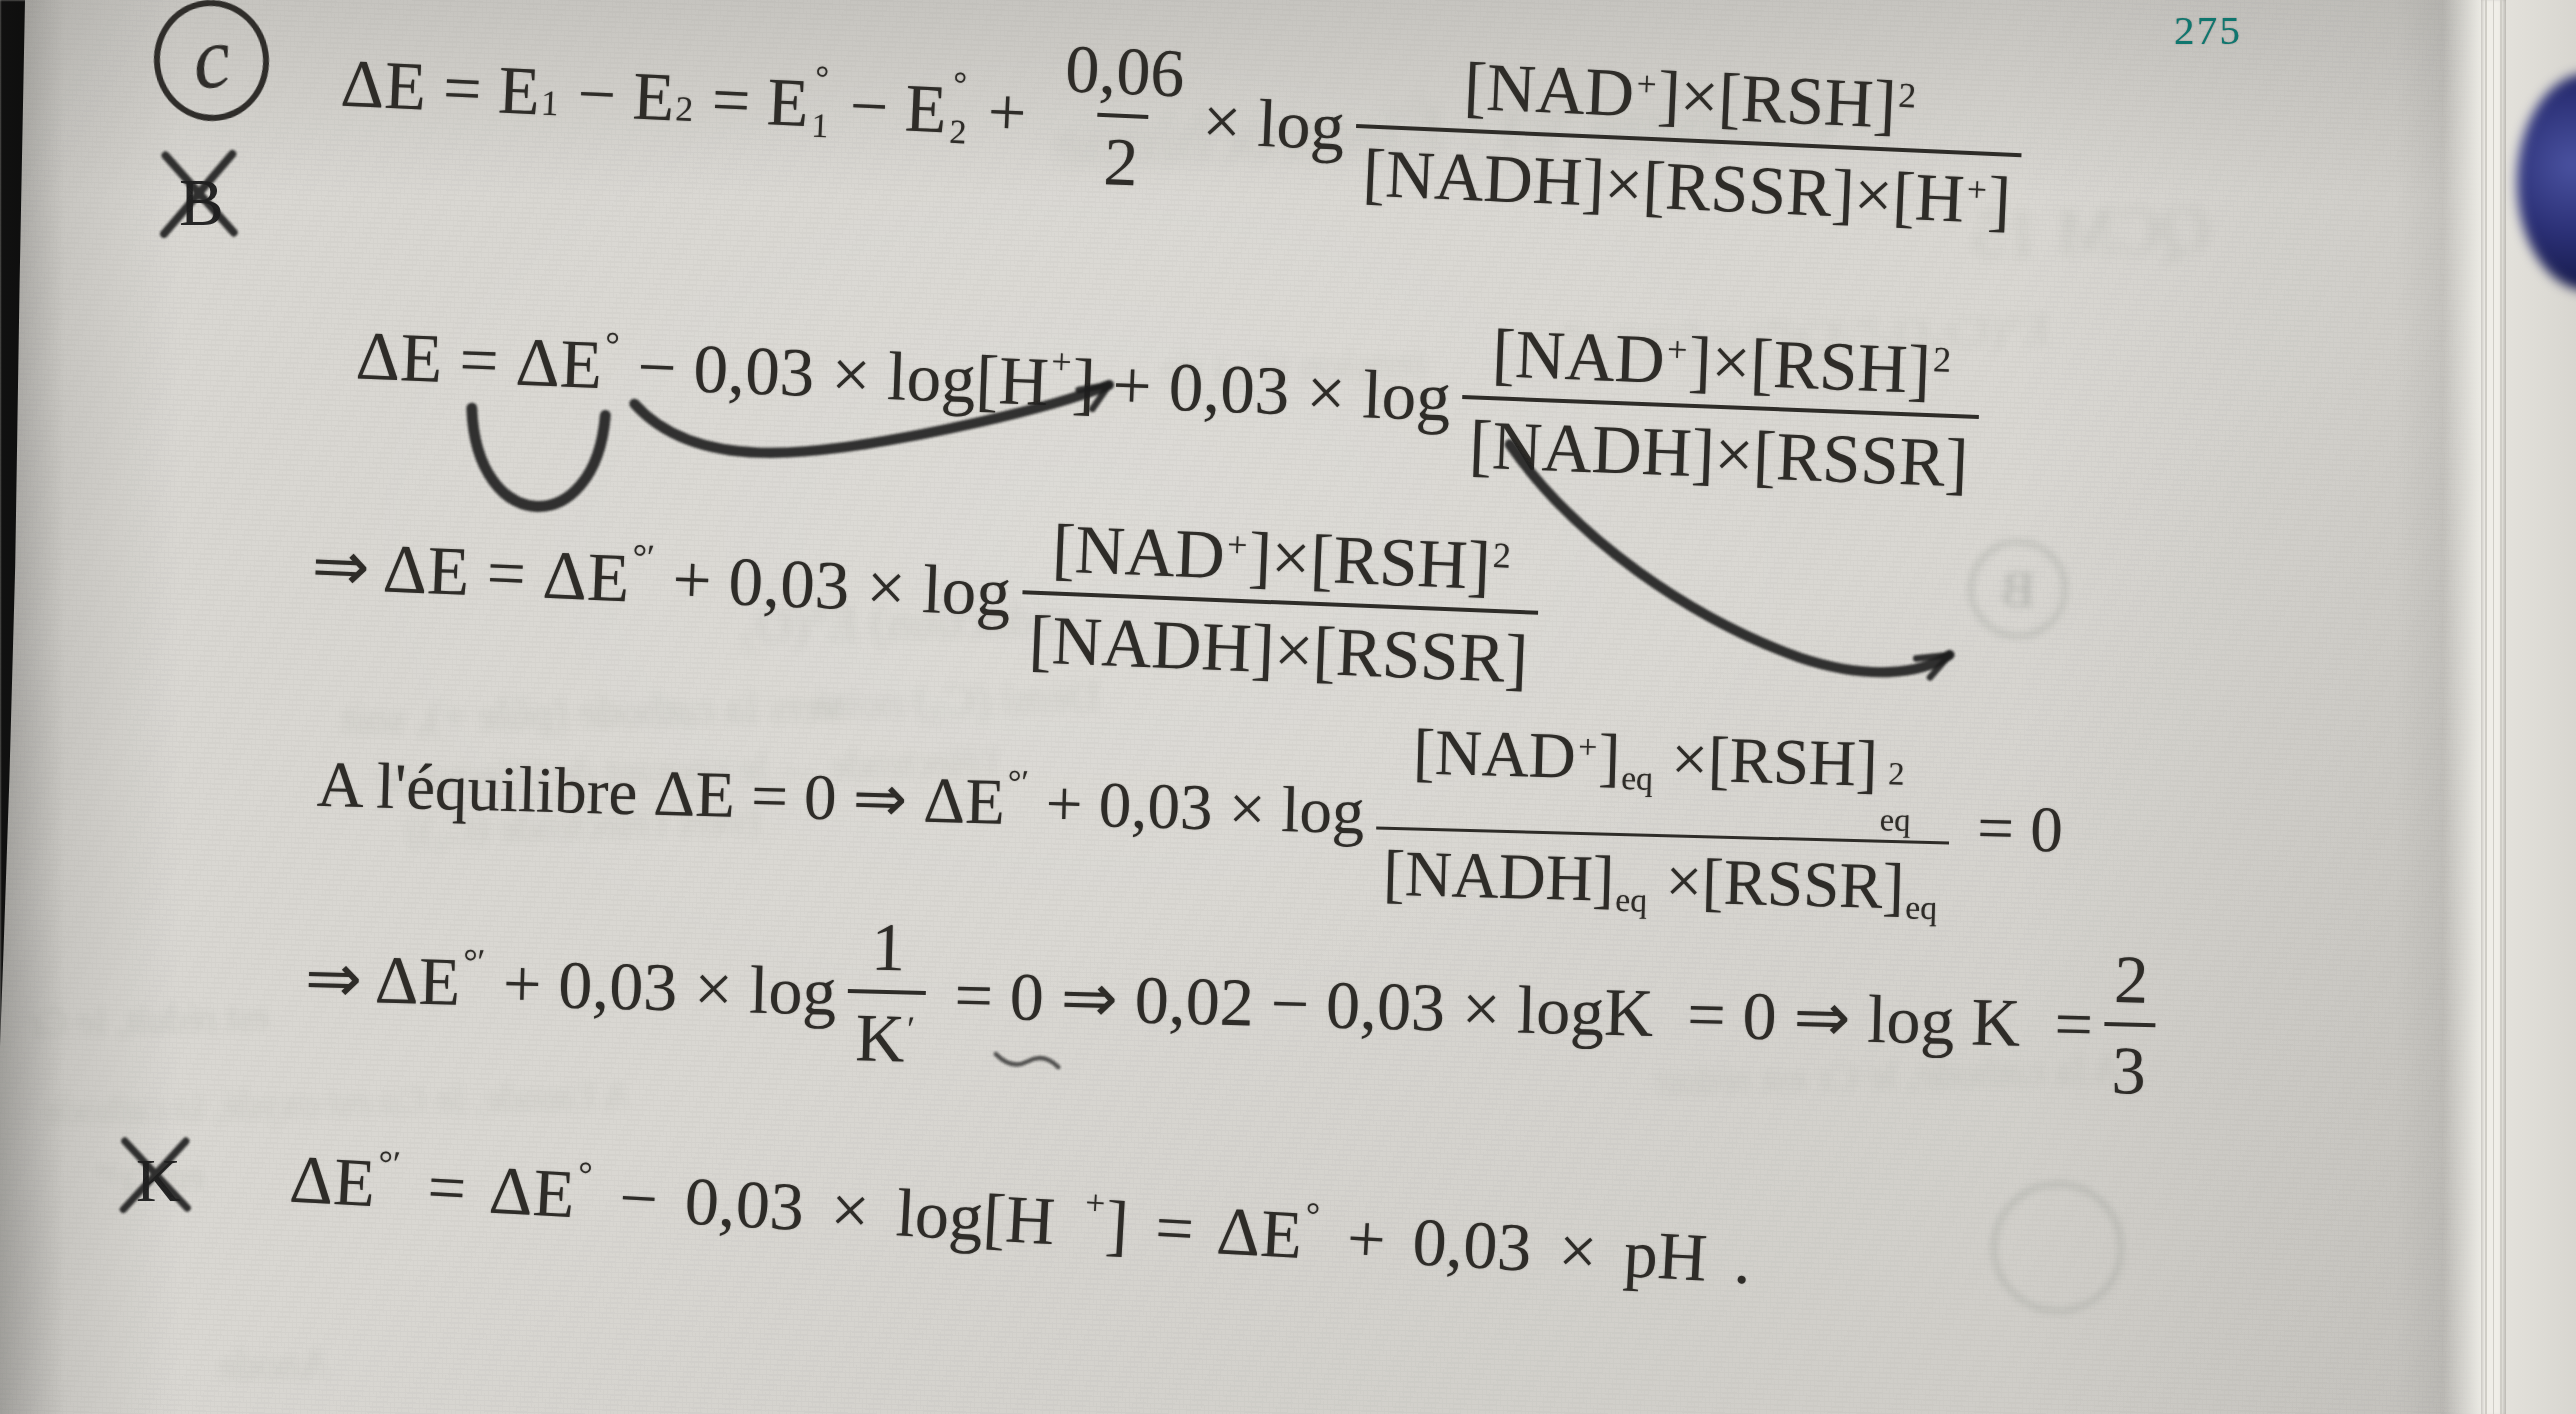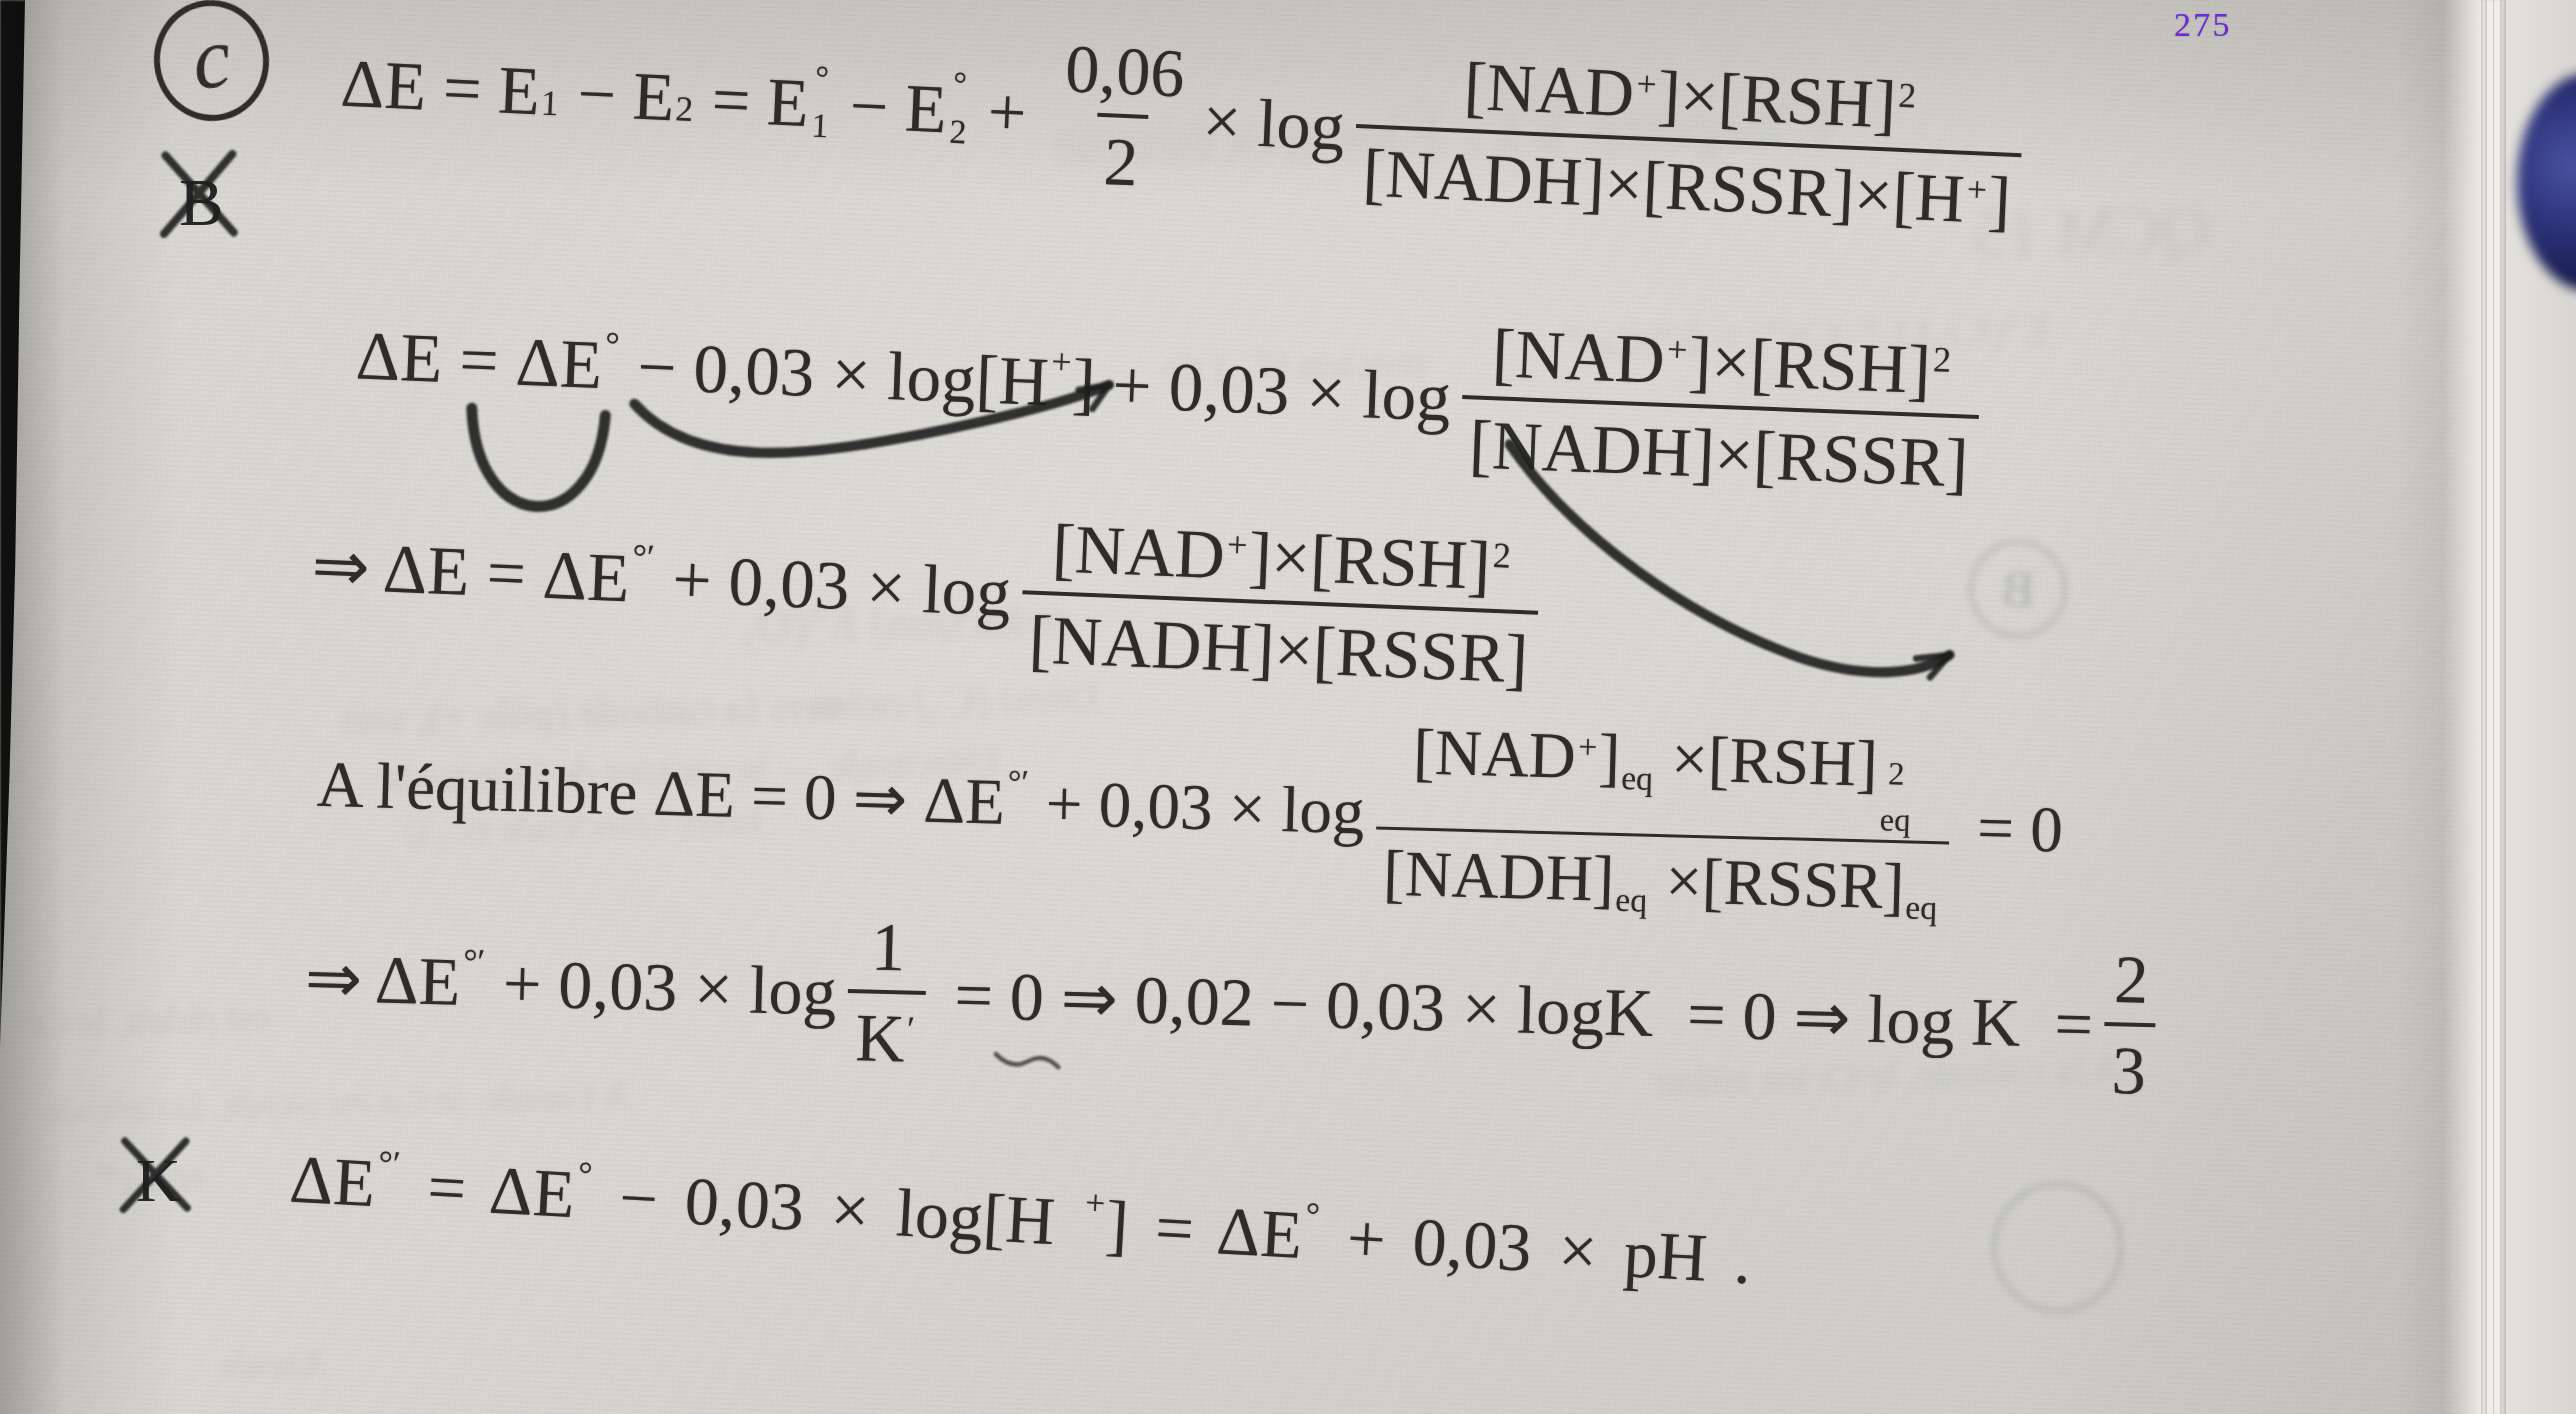--- a/index.html
+++ b/index.html
@@ -43,21 +43,21 @@
   .tk{white-space:pre;}
   .sup{font-size:.52em;position:relative;top:-.60em;margin:0 1.5px 0 2.2px;}
   .sub{font-size:.52em;position:relative;top:.30em;margin:0 1.5px;}
   .ss{display:inline-flex;flex-direction:column;align-items:center;font-size:.5em;
       line-height:.85;margin:0 3.6px;transform:translateY(-.05em);}
   .ss .s-sub{margin-top:.55em;}
   .frac{display:inline-flex;flex-direction:column;align-items:center;margin:0 11.6px;line-height:1.08;text-align:center;}
   .fn{padding:0 8.7px .08em;}
   .fd{padding:.12em 8.7px 0;border-top:.06em solid #2e2c28;}
   
-  .pageno{position:absolute;left:2174px;top:5.8px;font-size:34px;letter-spacing:2.2px;color:#6d28d9;
+  .pageno{position:absolute;left:2174px;top:5.8px;font-size:41px;letter-spacing:2.2px;color:#0f766e;
     text-shadow:0 0 1.5px rgba(50,48,44,.4);}
   .circle-label{position:absolute;left:154px;top:0px;width:103px;height:109px;border:6.5px solid #2f2d2a;
     border-radius:50%;display:flex;align-items:center;justify-content:center;transform:rotate(-8deg);
     filter:blur(0.5px);color:#2f2d2a;}
   .circle-label span{font-style:italic;font-size:86px;transform:translateY(-2.9px);}
   .crossed{position:absolute;color:#262626;filter:blur(0.4px);}
   .pen{position:absolute;inset:0;pointer-events:none;}
 </style>
 </head>
 <body>

